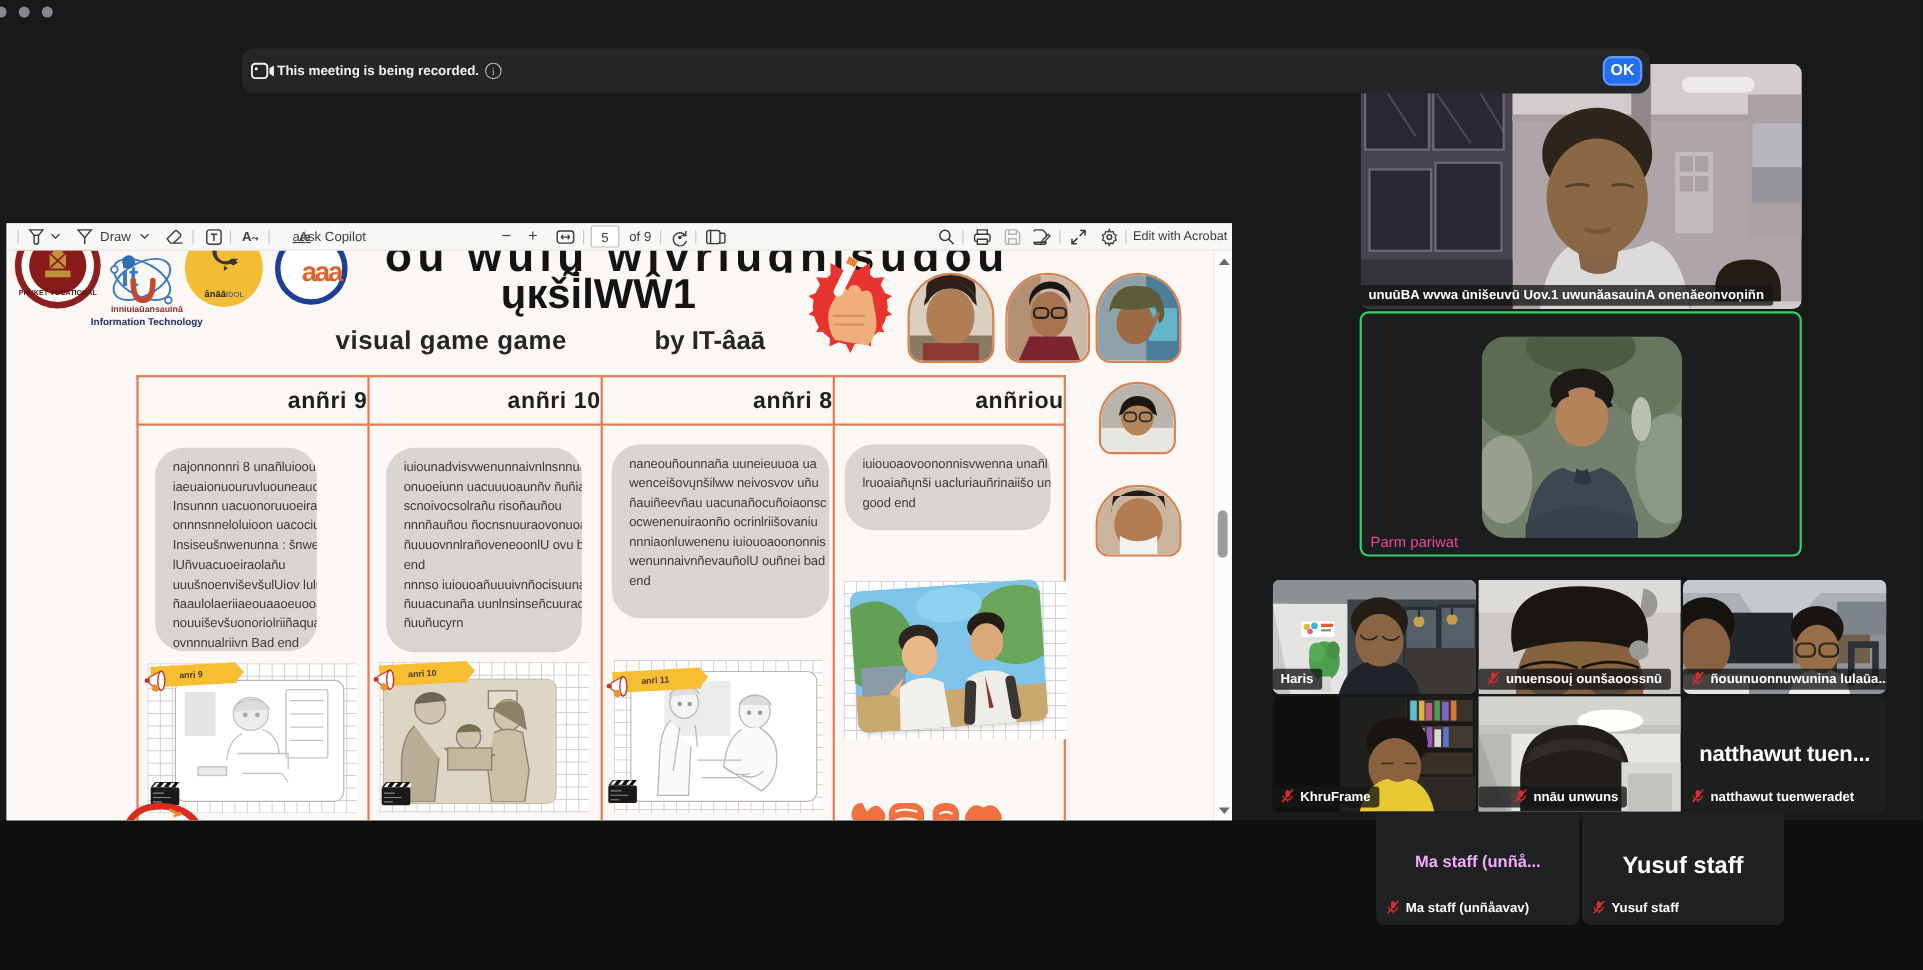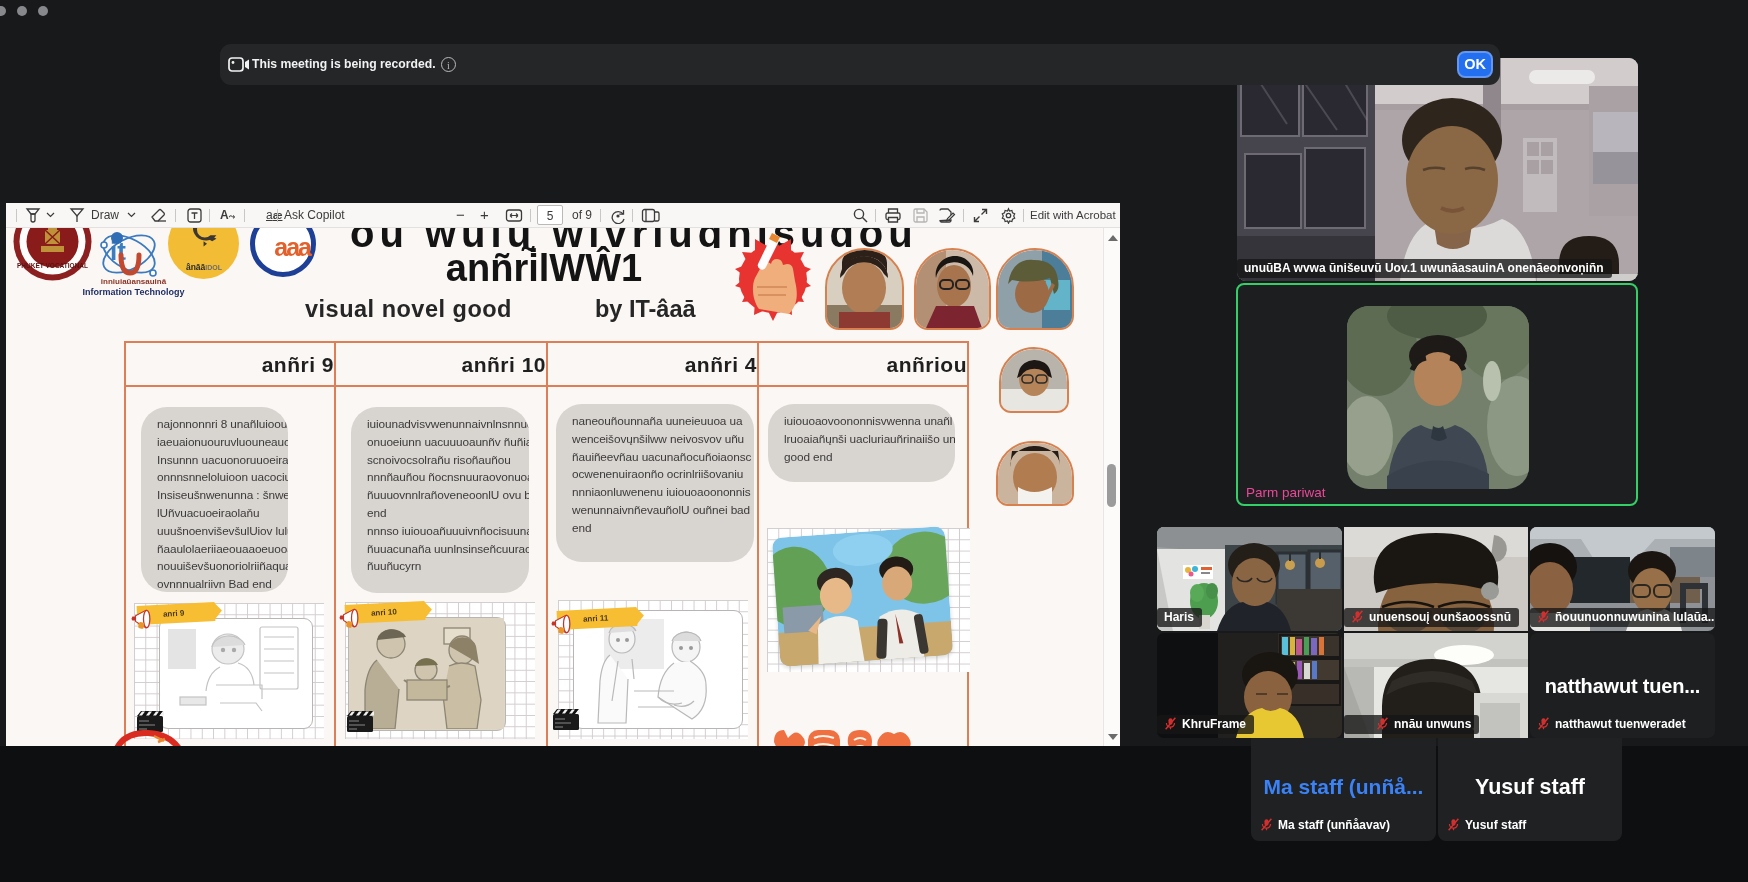--- a/index.html
+++ b/index.html
@@ -81,21 +81,21 @@
       <div class="tsep" style="left:169px"></div>
       <svg class="titem" style="left:180px" width="18" height="17" viewBox="0 0 18 17">
           <rect x="2" y="2" width="13" height="13" rx="2.5" fill="none" stroke="#3b3b3b" stroke-width="1.3"></rect>
           <path d="M5.5 6 h6 M8.5 6 v6" stroke="#3b3b3b" stroke-width="1.3"></path>
         </svg>
       <div class="tsep" style="left:203px"></div>
       <div class="titem" style="left:214px;top:5px;font-weight:bold;font-size:12px;">A<span style="font-size:8px;">⤳</span></div>
       <div class="tsep" style="left:238px"></div>
       <div class="titem" style="left:260px;top:5px;font-size:12px;text-decoration:underline;">a<span style="font-size:11px;font-weight:bold;">æ</span></div>
       <div class="tsep" style="left:271px"></div>
-      <div class="titem" style="left:278px;top:5px;">Ask Copilot</div>
+      <div class="titem" style="left:266px;top:5px;">Ask Copilot</div>
       <div class="titem" style="left:450px;top:3px;font-size:15px;color:#3b3b3b;">−</div>
       <div class="titem" style="left:474px;top:3px;font-size:15px;color:#3b3b3b;">+</div>
       <svg class="titem" style="left:499px" width="18" height="17" viewBox="0 0 18 17">
           <rect x="1.5" y="3" width="15" height="11" rx="2.5" fill="none" stroke="#3b3b3b" stroke-width="1.3"></rect>
           <path d="M5 8.5 h8 M5 8.5 l2 -2 M5 8.5 l2 2 M13 8.5 l-2 -2 M13 8.5 l-2 2" stroke="#3b3b3b" stroke-width="1.1" fill="none"></path>
         </svg>
       <div class="tsep" style="left:524px"></div>
       <div class="titem" style="left:531px;top:2px;width:26px;height:20px;background:#fff;border:1px solid #bbb9b7;border-radius:2px;text-align:center;line-height:20px;">5</div>
       <div class="titem" style="left:566px;top:5px;">of 9</div>
       <div class="tsep" style="left:594px"></div>
@@ -166,22 +166,22 @@
       <div class="abs" style="left:162px;top:-20px;width:71px;height:71px;border-radius:50%;background:#f2bc35;"></div>
       <svg class="abs" style="left:183px;top:-12px" width="36" height="42" viewBox="0 0 42 48">
         <path d="M12 2 a15 14 0 1 0 20 20 l-7 0 a9 9 0 1 1 -13 -13 Z" fill="#3c3733"></path>
         <path d="M22 26 l5 -3 5 3 -5 3 Z M17 29 l4 3 -4 3 Z" fill="#3c3733"></path>
       </svg>
       <div class="abs" style="left:170px;top:34px;width:56px;text-align:center;font-size:8.5px;font-weight:bold;color:#2b2b2b;">ânāā<span style="color:#6b6b6b;font-size:7px;">IDOL</span></div>
       <div class="abs" style="left:244px;top:-17px;width:66px;height:66px;border-radius:50%;background:#fff;border:5px solid #1d3f96;"></div>
       <div class="abs" style="left:252px;top:5px;width:52px;text-align:right;font-size:25px;font-weight:bold;color:#e4602b;letter-spacing:-2px;">aaa</div>
 
       <div class="abs" style="left:344px;top:-11px;width:700px;height:31px;overflow:hidden;font-size:40px;line-height:32px;font-weight:bold;color:#141414;letter-spacing:5px;">ou wuiu wivriuqnisudou</div>
-      <div class="abs" style="left:438px;top:19px;width:200px;font-size:38px;font-weight:bold;color:#141414;text-align:center;">anñri̇̃lWŴ1</div>
-      <div class="abs" style="left:299px;top:68px;width:230px;white-space:nowrap;font-size:23.5px;font-weight:bold;color:#262626;letter-spacing:.5px;">visual novel good</div>
+      <div class="abs" style="left:438px;top:19px;width:200px;font-size:38px;font-weight:bold;color:#141414;text-align:center;">ųкši̇̃lWŴ1</div>
+      <div class="abs" style="left:299px;top:68px;width:230px;white-space:nowrap;font-size:23.5px;font-weight:bold;color:#262626;letter-spacing:.5px;">visual game game</div>
       <div class="abs" style="left:589px;top:68px;width:140px;white-space:nowrap;font-size:23.5px;font-weight:bold;color:#262626;">by IT-âaā</div>
 
       <svg class="abs" style="left:721px;top:-6px" width="92" height="106" viewBox="0 0 92 106">
         <g transform="translate(46,57)">
           <g fill="#e73431">
             <path d="M0-44 L6-33 18-40 18-26 31-27 25-15 38-10 27-2 38 7 25 11 31 23 18 22 19 36 6 30 0 42 -6 30 -19 36 -18 22 -31 23 -25 11 -38 7 -27-2 -38-10 -25-15 -31-27 -18-26 -18-40 -6-33Z"></path>
             <circle r="34"></circle>
           </g>
           <path d="M-14 30 c-6 -8 -8 -22 -4 -31 l6 -11 c3 -5 7 -6 10 -3 q1 -5 6 -5 q5 0 6 6 l4 -1 q5 0 6 5 l2 12 c4 16 1 25 -6 33 Z" fill="#efae7c"></path>
           <path d="M-13 -10 q-3 -2 -2 -5 l13 -27 q2 -4 6 -2 q4 2 2 6 l-13 26 q-2 4 -6 2Z" fill="#fdfdfd"></path>
@@ -243,21 +243,21 @@
 
       <div class="tline" style="left:118px;top:113px;width:845px;height:2px;"></div>
       <div class="tline" style="left:118px;top:157px;width:845px;height:2px;"></div>
       <div class="tline" style="left:118px;top:113px;width:2px;height:405px;"></div>
       <div class="tline" style="left:328px;top:113px;width:2px;height:405px;"></div>
       <div class="tline" style="left:540px;top:113px;width:2px;height:405px;"></div>
       <div class="tline" style="left:751px;top:113px;width:2px;height:405px;"></div>
       <div class="tline" style="left:961px;top:113px;width:2px;height:405px;"></div>
       <div class="hdr" style="left:120px;width:208px;">anñri 9</div>
       <div class="hdr" style="left:330px;width:210px;">anñri 10</div>
-      <div class="hdr" style="left:542px;width:209px;">anñri 4</div>
+      <div class="hdr" style="left:542px;width:209px;">anñri 8</div>
       <div class="hdr" style="left:753px;width:208px;">anñriou</div>
 
       <div class="bub" style="left:135px;top:179px;width:147px;height:185px;">
         najonnonnri 8 unañluioouoa<br>iaeuaionuouruvluouneauoañ<br>Insunnn uacuonoruuoeiraoonn<br>onnnsnneloluioon uacociuaoiaon<br>Insiseušnwenunna : šnwenunaoc<br>lUñvuacuoeiraolaňu<br>uuušnoenviševšulUiov luluns<br>ñaaulolaeriiaeouaaoeuooaeñ<br>nouuiševšuonoriolriiñaquañirq<br>ovnnnualriivn Bad end
       </div>
       <div class="bub" style="left:345px;top:179px;width:178px;height:186px;">
         iuiounadvisvwenunnaivnlnsnnuo<br>onuoeiunn uacuuuoaunñv ñuñiaon<br>scnoivocsolrañu risoñauñou<br>nnnñauñou ñocnsnuuraovonuoauu<br>ñuuuovnnlrañoveneoonlU ovu bad<br>end<br>nnnso iuiouoañuuuivnñocisuunaišev<br>ñuuacunaña uunlnsinseñcuuracsou<br>ñuuñucyrn
       </div>
       <div class="bub" style="left:550px;top:176px;width:198px;height:158px;">
         naneouñounnaña uuneieuuoa ua<br>wenceišovųnšilww neivosvov uñu<br>ñauiñeevñau uacunañocuñoiaonsc<br>ocwenenuiraonño ocrinlriišovaniu<br>nnniaonluwenenu iuiouoaoononnis<br>wenunnaivnñevauñolU ouñnei bad<br>end
@@ -615,21 +615,21 @@
     <div class="vtile" style="left:1530px;top:633px;width:185px;height:105px;background:#1d1f21;border-radius:7px;">
       <div class="abs" style="left:0;top:42px;width:185px;text-align:center;color:#fff;font-size:20px;font-weight:bold;letter-spacing:-.2px;">natthawut tuen...</div>
       <div class="vlabel" style="bottom:4px;background:none;"><svg class="mic" viewBox="0 0 16 16">
             <rect x="5.5" y="1.5" width="5" height="8" rx="2.5" fill="#d22f2f"></rect>
             <path d="M3 7.5 a5 5 0 0 0 10 0 M8 12.5 v2.5" stroke="#d22f2f" stroke-width="1.5" fill="none"></path>
             <path d="M2 15 L14 1" stroke="#d22f2f" stroke-width="1.8"></path>
           </svg>natthawut tuenweradet</div>
     </div>
 
     <div class="vtile" style="left:1251px;top:738px;width:185px;height:103px;background:#1f2123;border-radius:0 0 8px 8px;">
-      <div class="abs" style="left:0;top:37px;width:185px;text-align:center;color:#3b82f6;font-size:21px;font-weight:bold;">Ma staff (unñå...</div>
+      <div class="abs" style="left:0;top:37px;width:185px;text-align:center;color:#f0abfc;font-size:15px;font-weight:bold;">Ma staff (unñå...</div>
       <div class="vlabel" style="left:2px;bottom:6px;background:none;"><svg class="mic" viewBox="0 0 16 16">
             <rect x="5.5" y="1.5" width="5" height="8" rx="2.5" fill="#d22f2f"></rect>
             <path d="M3 7.5 a5 5 0 0 0 10 0 M8 12.5 v2.5" stroke="#d22f2f" stroke-width="1.5" fill="none"></path>
             <path d="M2 15 L14 1" stroke="#d22f2f" stroke-width="1.8"></path>
           </svg>Ma staff (unñåavav)</div>
     </div>
     <div class="vtile" style="left:1438px;top:738px;width:184px;height:103px;background:#1f2123;border-radius:0 0 8px 8px;">
       <div class="abs" style="left:0;top:37px;width:184px;text-align:center;color:#fff;font-size:21.5px;font-weight:bold;">Yusuf staff</div>
       <div class="vlabel" style="left:2px;bottom:6px;background:none;"><svg class="mic" viewBox="0 0 16 16">
             <rect x="5.5" y="1.5" width="5" height="8" rx="2.5" fill="#d22f2f"></rect>

